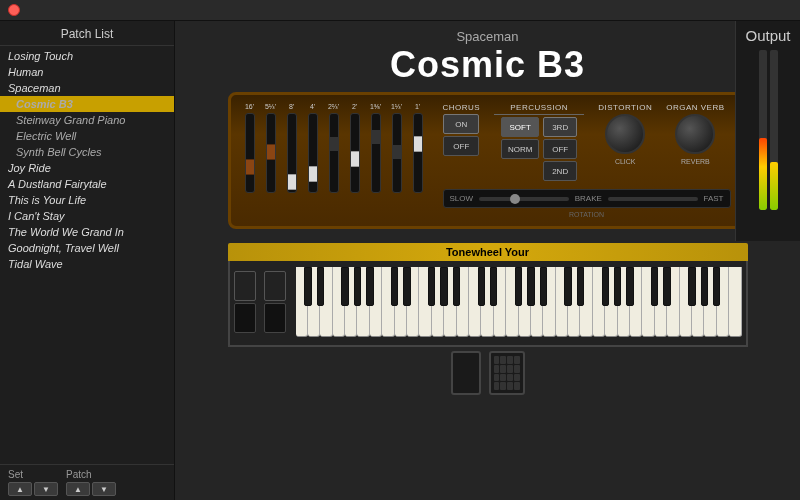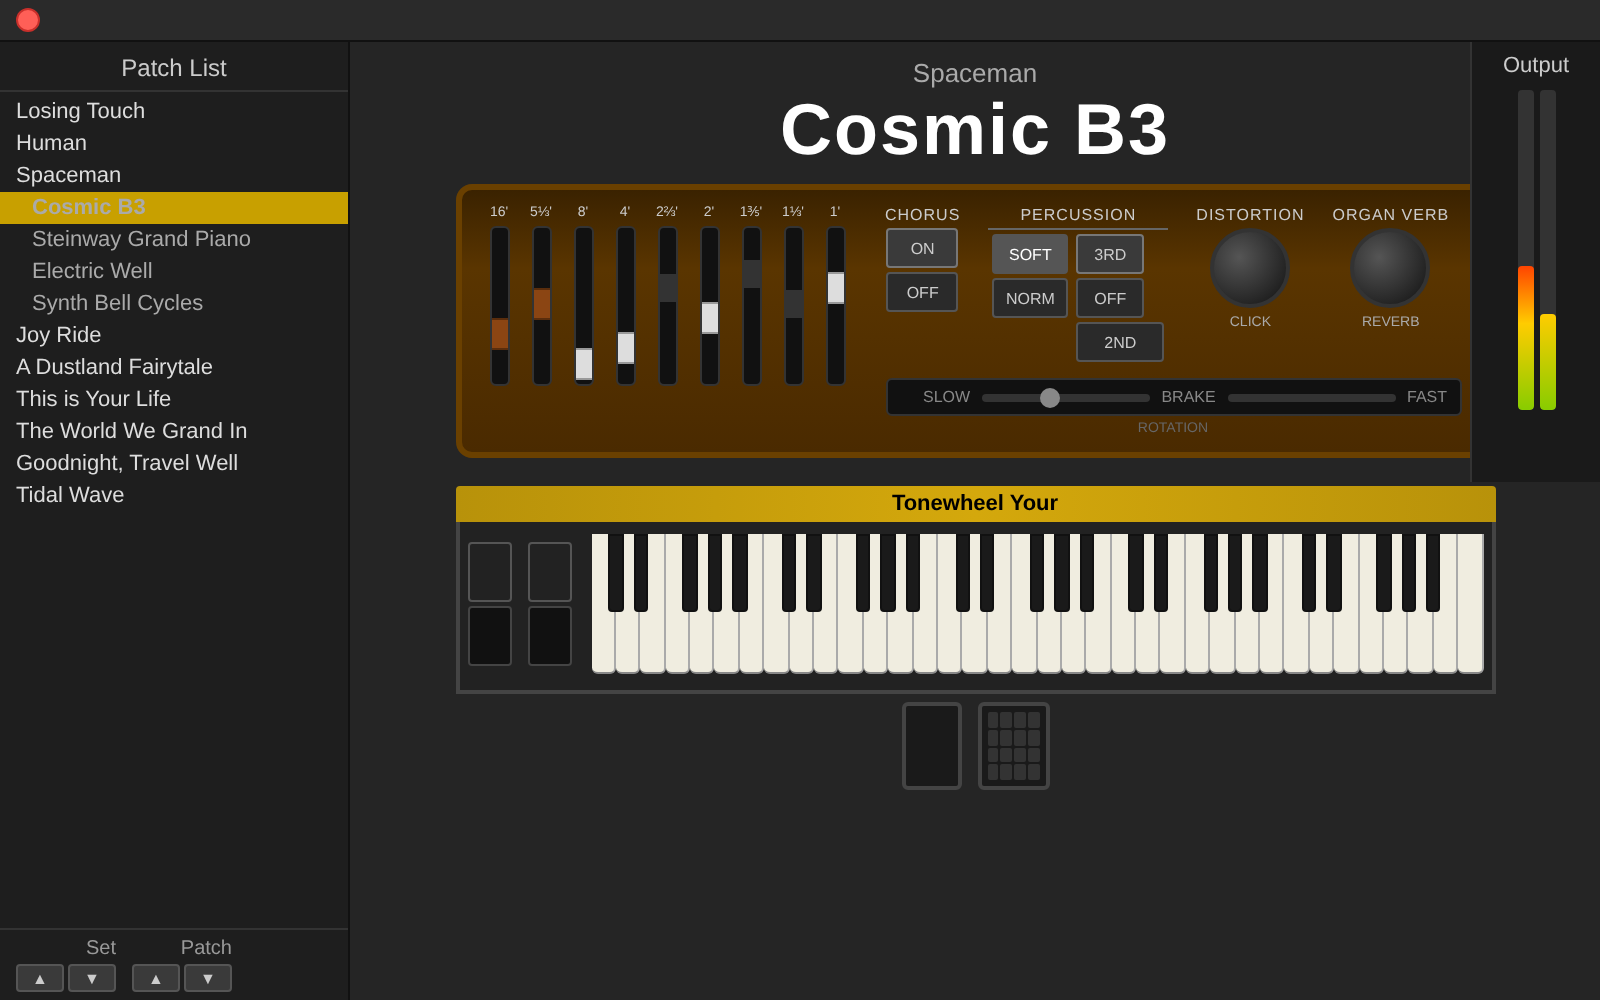--- a/index.html
+++ b/index.html
@@ -48,20 +48,21 @@
       text-align: center;
       color: #ccc;
       font-size: 12px;
       padding: 6px 0 4px;
       border-bottom: 1px solid #333;
     }
     .patch-list {
       flex: 1;
       overflow-y: auto;
       padding: 2px 0;
+      font-style: italic;
     }
     .patch-item {
       padding: 2px 8px;
       font-size: 11px;
       color: #bbb;
       cursor: pointer;
       white-space: nowrap;
     }
     .patch-item.selected {
       background: #c8a000;
@@ -80,21 +81,21 @@
     .sidebar-footer {
       border-top: 1px solid #333;
       padding: 4px 8px;
       display: flex;
       gap: 8px;
       align-items: center;
     }
     .footer-group {
       display: flex;
       flex-direction: column;
-      align-items: flex-end;
+      align-items: flex-start;
       gap: 2px;
     }
     .footer-label {
       color: #999;
       font-size: 10px;
     }
     .footer-btns {
       display: flex;
       gap: 2px;
     }
@@ -304,21 +305,21 @@
       height: 220px;
       background: #1a1a1a;
       border-left: 1px solid #333;
       display: flex;
       flex-direction: column;
       align-items: center;
       padding: 6px 4px;
     }
     .output-title {
       color: #ccc;
-      font-size: 11px;
+      font-size: 15px;
       margin-bottom: 6px;
     }
     .meter-container {
       display: flex;
       gap: 3px;
       height: 160px;
       align-items: flex-end;
     }
     .meter-bar {
       width: 8px;
@@ -369,20 +370,21 @@
     <div class="patch-item group-header">Losing Touch</div>
         <div class="patch-item group-header">Human</div>
         <div class="patch-item group-header">Spaceman</div>
         <div class="patch-item selected sub-item">Cosmic B3</div>
         <div class="patch-item sub-item">Steinway Grand Piano</div>
         <div class="patch-item sub-item">Electric Well</div>
         <div class="patch-item sub-item">Synth Bell Cycles</div>
         <div class="patch-item group-header">Joy Ride</div>
         <div class="patch-item group-header">A Dustland Fairytale</div>
         <div class="patch-item group-header">This is Your Life</div>
+        <div class="patch-item group-header">I Can't Stay</div>
         <div class="patch-item group-header">The World We Grand In</div>
         <div class="patch-item group-header">Goodnight, Travel Well</div>
         <div class="patch-item group-header">Tidal Wave</div>
       </div>
     <div class="sidebar-footer">
       <div class="footer-group">
         <span class="footer-label">Set</span>
         <div class="footer-btns">
           <div class="footer-btn">▲</div>
           <div class="footer-btn">▼</div>
@@ -479,40 +481,40 @@
             <div class="control-group" style="margin-left:6px;">
               <span class="control-group-title" style="border-bottom:1px solid #666;padding-bottom:2px;width:90px;text-align:center;">PERCUSSION</span>
               <div style="display:flex;gap:4px;align-items:flex-start;">
                 <div class="switch-group">
                   <div class="switch-btn" style="width:38px;background:#555;color:#fff;">SOFT</div>
                   <div class="switch-btn" style="width:38px;">NORM</div>
                 </div>
                 <div class="switch-group">
                   <div class="switch-btn active" style="width:34px;">3RD</div>
                   <div class="switch-btn" style="width:34px;">OFF</div>
-                  <div class="switch-btn" style="width:44px;">2ND</div>
+                  <div class="switch-btn" style="width:34px;">2ND</div>
                 </div>
               </div>
             </div>
 
             <div class="control-group" style="margin-left:6px;">
               <span class="control-group-title">DISTORTION</span>
               <div class="knob knob-large"></div>
               <span class="knob-label">CLICK</span>
             </div>
 
             <div class="control-group" style="margin-left:6px;">
               <span class="control-group-title">ORGAN VERB</span>
               <div class="knob knob-large"></div>
               <span class="knob-label">REVERB</span>
             </div>
           </div>
 
           <div style="display:flex;align-items:center;gap:6px;margin-top:6px;background:#111;padding:4px 6px;border-radius:3px;border:1px solid #333;">
-            <span style="color:#888;font-size:8px;margin-left:12px;">SLOW</span>
+            <span style="color:#888;font-size:8px;">SLOW</span>
             <div style="flex:1;height:4px;background:#333;border-radius:2px;position:relative;">
               <div style="width:10px;height:10px;background:#888;border-radius:50%;position:absolute;top:-3px;left:35%;cursor:pointer;"></div>
             </div>
             <span style="color:#888;font-size:8px;">BRAKE</span>
             <div style="flex:1;height:4px;background:#333;border-radius:2px;position:relative;">
             </div>
             <span style="color:#888;font-size:8px;">FAST</span>
           </div>
           <div style="text-align:center;color:#666;font-size:7px;margin-top:1px;">ROTATION</div>
         </div>

